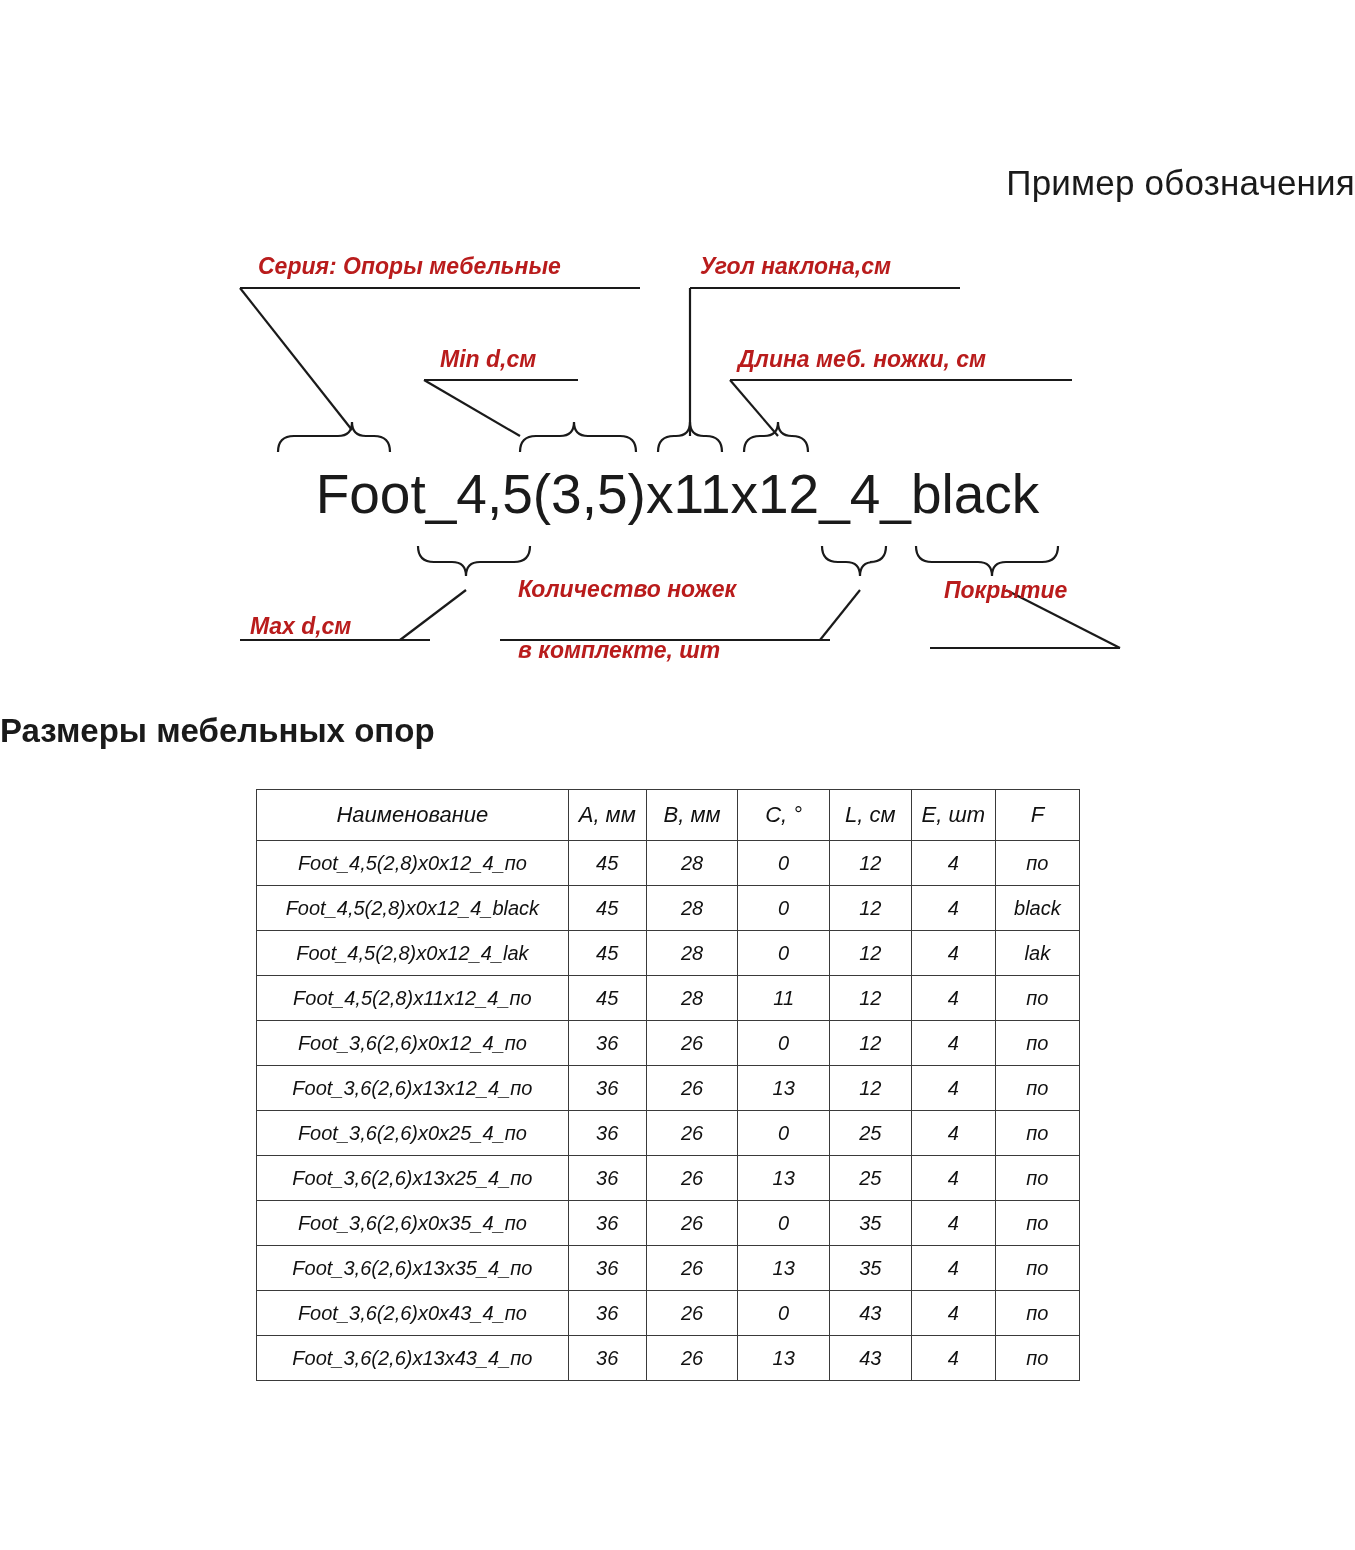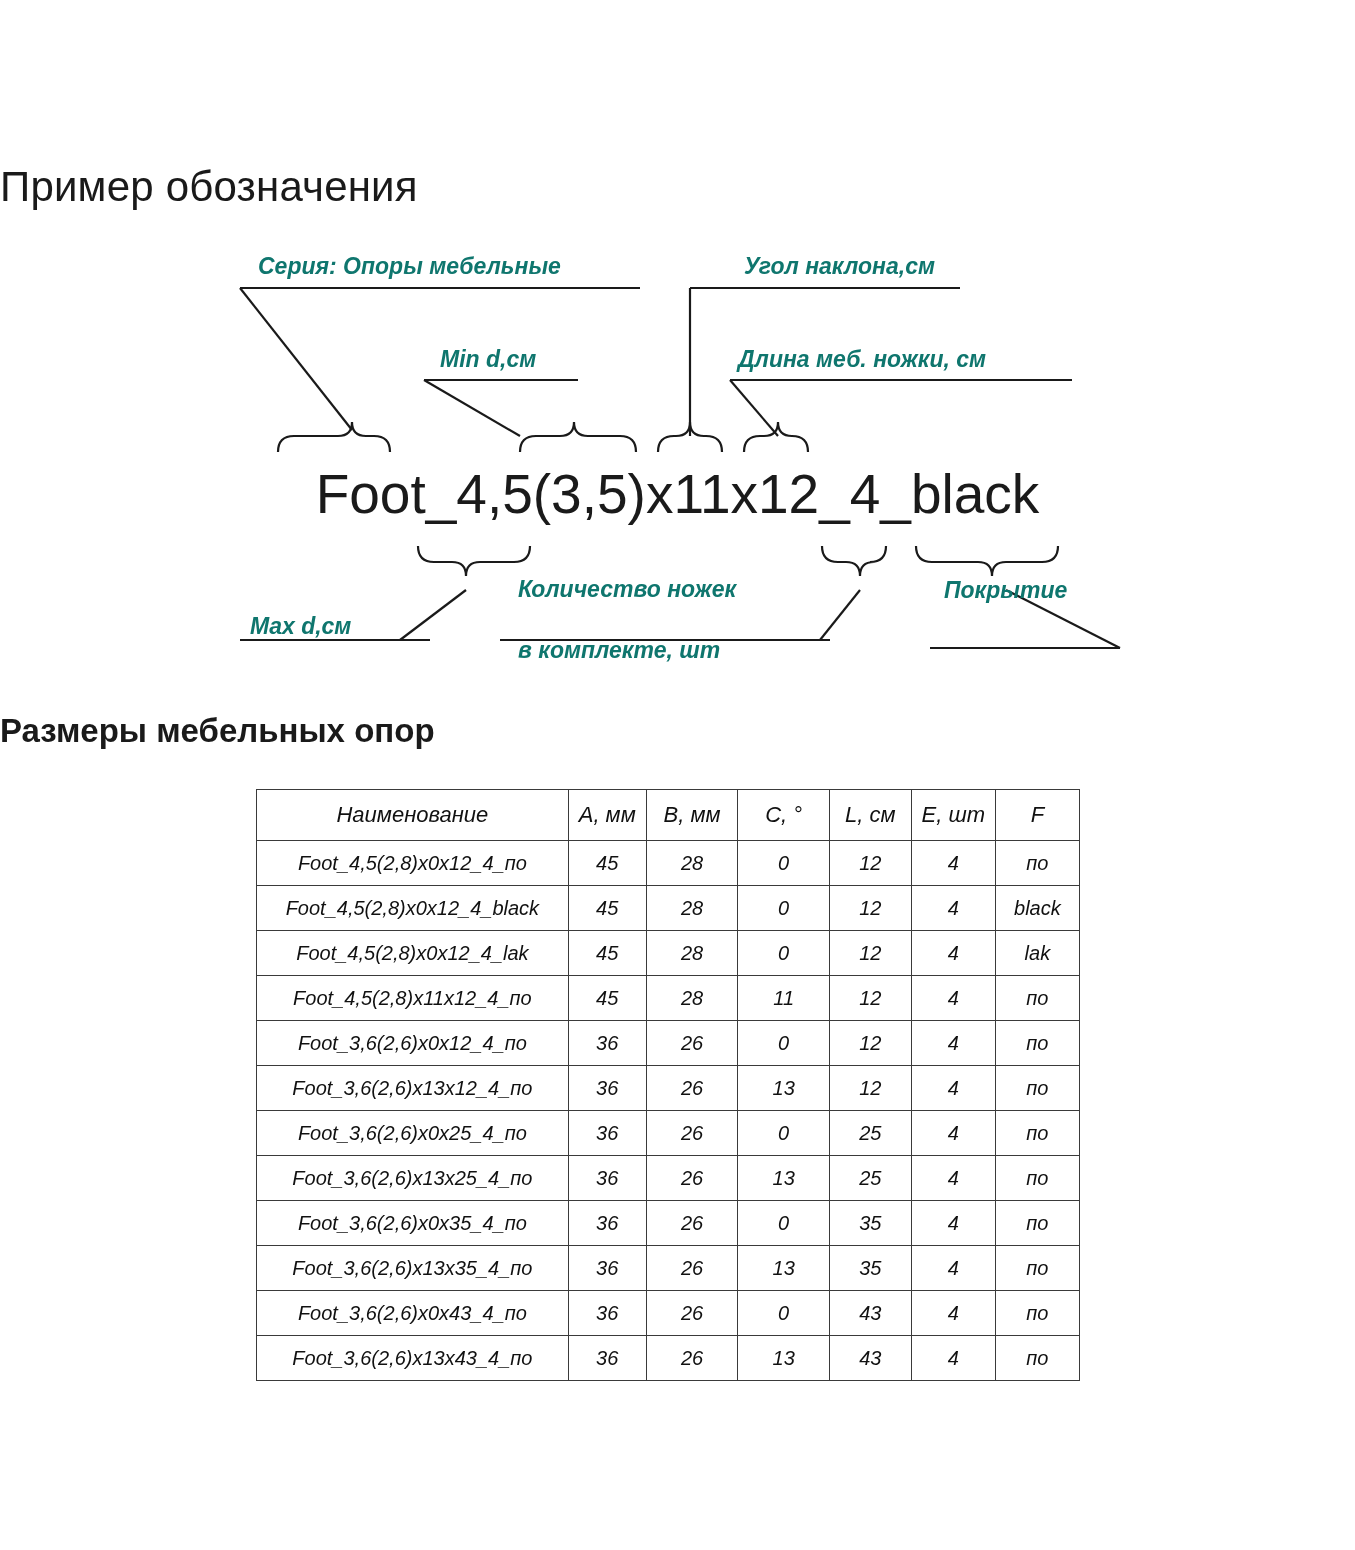--- a/index.html
+++ b/index.html
@@ -21,22 +21,22 @@
     width: 1355px;
     height: 1550px;
   }
 
   
   .title-main {
     position: absolute;
     left: 0;
     top: 163px;
     width: 1355px;
-    text-align: left;
-    font-size: 42px;
+    text-align: right;
+    font-size: 35px;
     font-weight: 400;
     letter-spacing: 0.2px;
   }
 
   .title-table {
     position: absolute;
     left: 0;
     top: 712px;
     width: 1355px;
     text-align: left;
@@ -57,21 +57,21 @@
     white-space: nowrap;
   }
 
   .callout {
     position: absolute;
     font-style: italic;
     font-weight: 700;
     font-size: 23px;
     white-space: nowrap;
     line-height: 1.22;
-    color: #0f766e;
+    color: #b91c1c;
   }
 
   .svg-layer {
     position: absolute;
     left: 0;
     top: 0;
     width: 1355px;
     height: 1550px;
     pointer-events: none;
   }
@@ -152,21 +152,21 @@
       <path d="M916 546 q0 16 16 16 L978 562 q14 0 14 14 q0 -14 14 -14 L1042 562 q16 0 16 -16"></path>
       <path d="M1006 590 L1120 648"></path>
       <path d="M1120 648 L930 648"></path>
     </g>
   </svg>
 
   <div class="title-main">Пример обозначения</div>
 
   <div class="callout" style="left:258px; top:252px;">Серия: Опоры мебельные</div>
   <div class="callout" style="left:440px; top:345px;">Min d,см</div>
-  <div class="callout" style="left:700px; top:252px;margin-left:44px;">Угол наклона,см</div>
+  <div class="callout" style="left:700px; top:252px;">Угол наклона,см</div>
   <div class="callout" style="left:738px; top:345px;">Длина меб. ножки, см</div>
 
   <div class="code-line">Foot_4,5(3,5)x11x12_4_black</div>
 
   <div class="callout" style="left:250px; top:612px;">Max d,см</div>
   <div class="callout" style="left:518px; top:575px;">Количество ножек</div>
   <div class="callout" style="left:518px; top:636px;">в комплекте, шт</div>
   <div class="callout" style="left:944px; top:576px;">Покрытие</div>
 
   <div class="title-table">Размеры мебельных опор</div>

